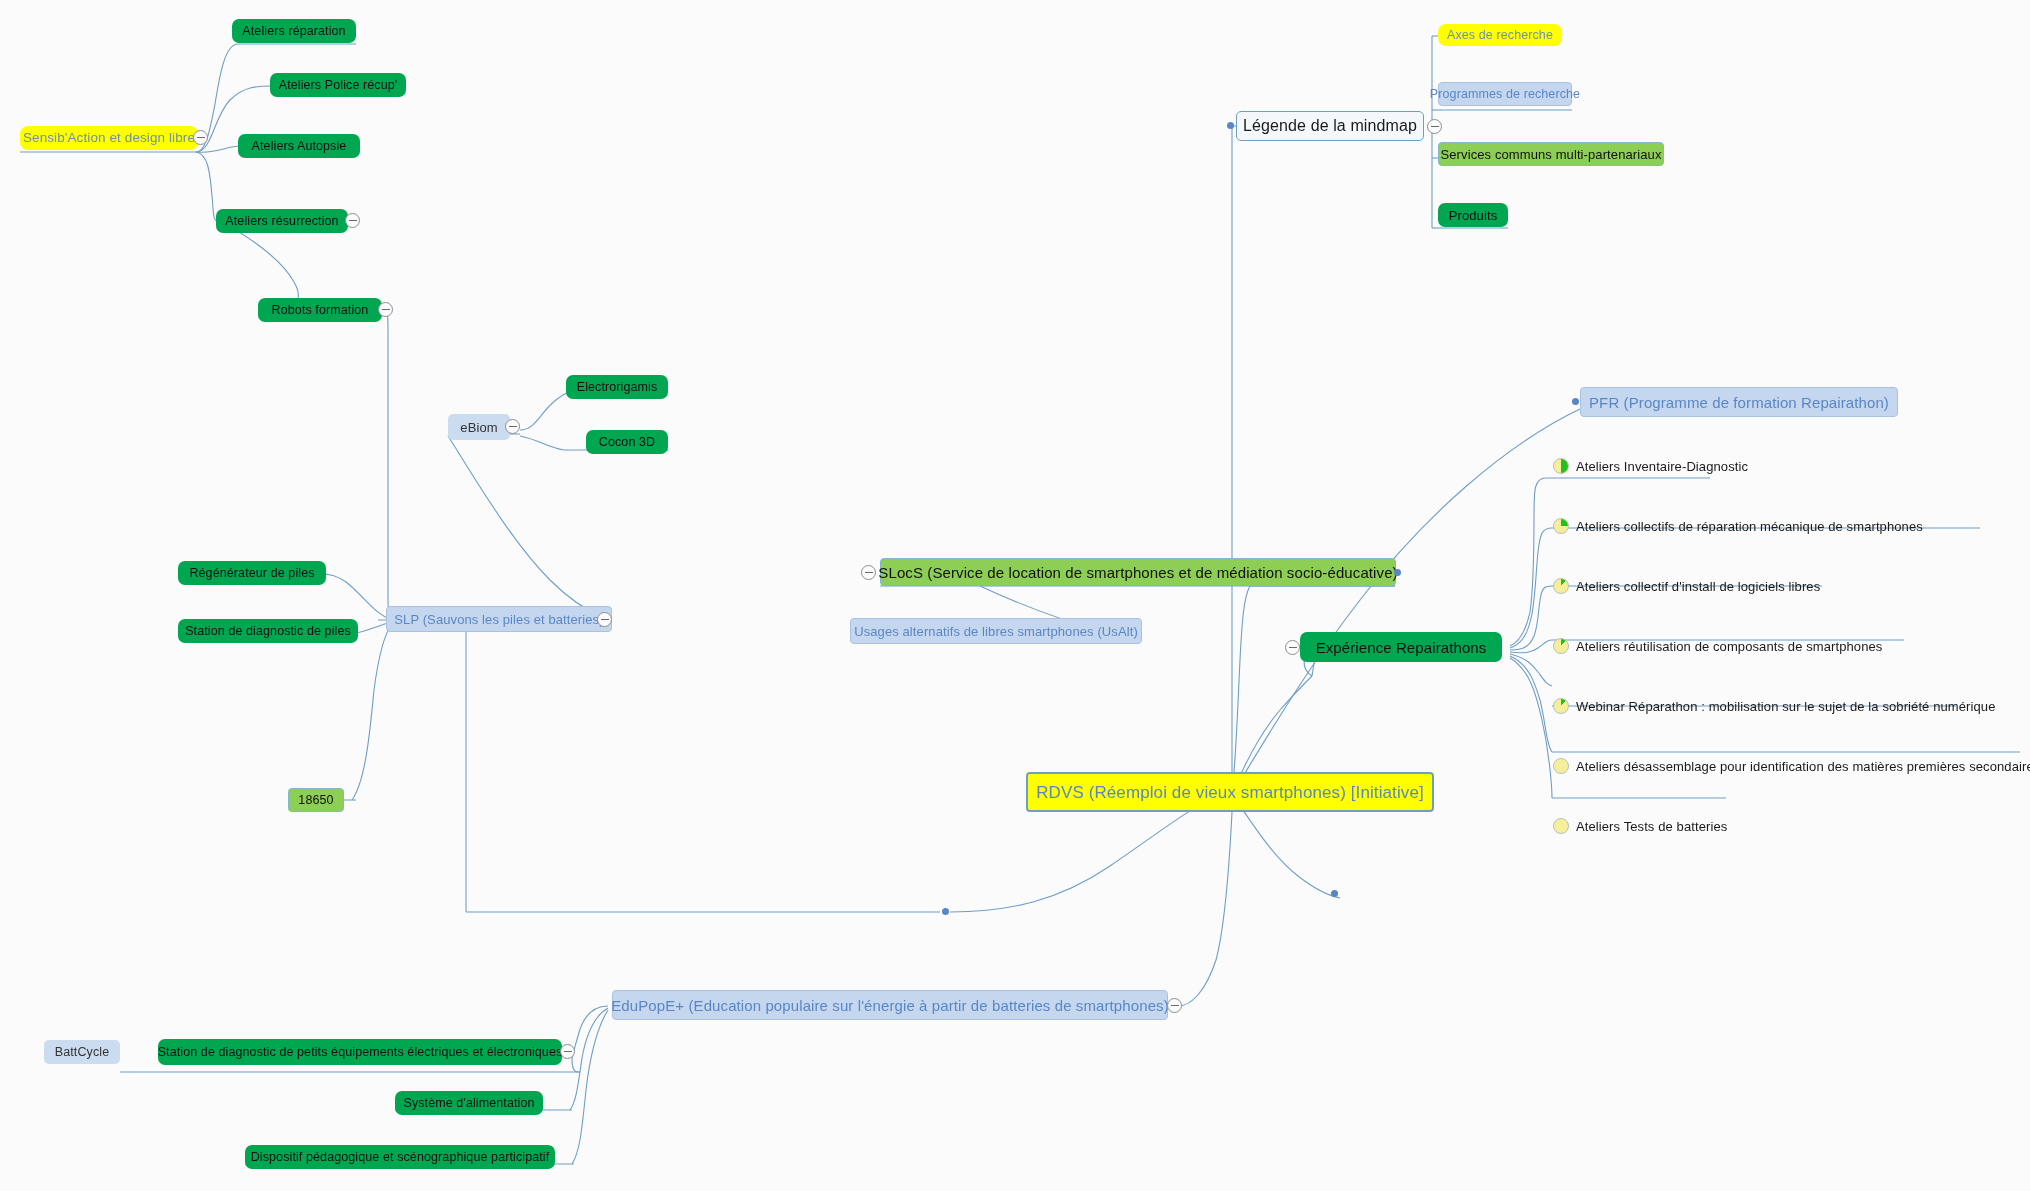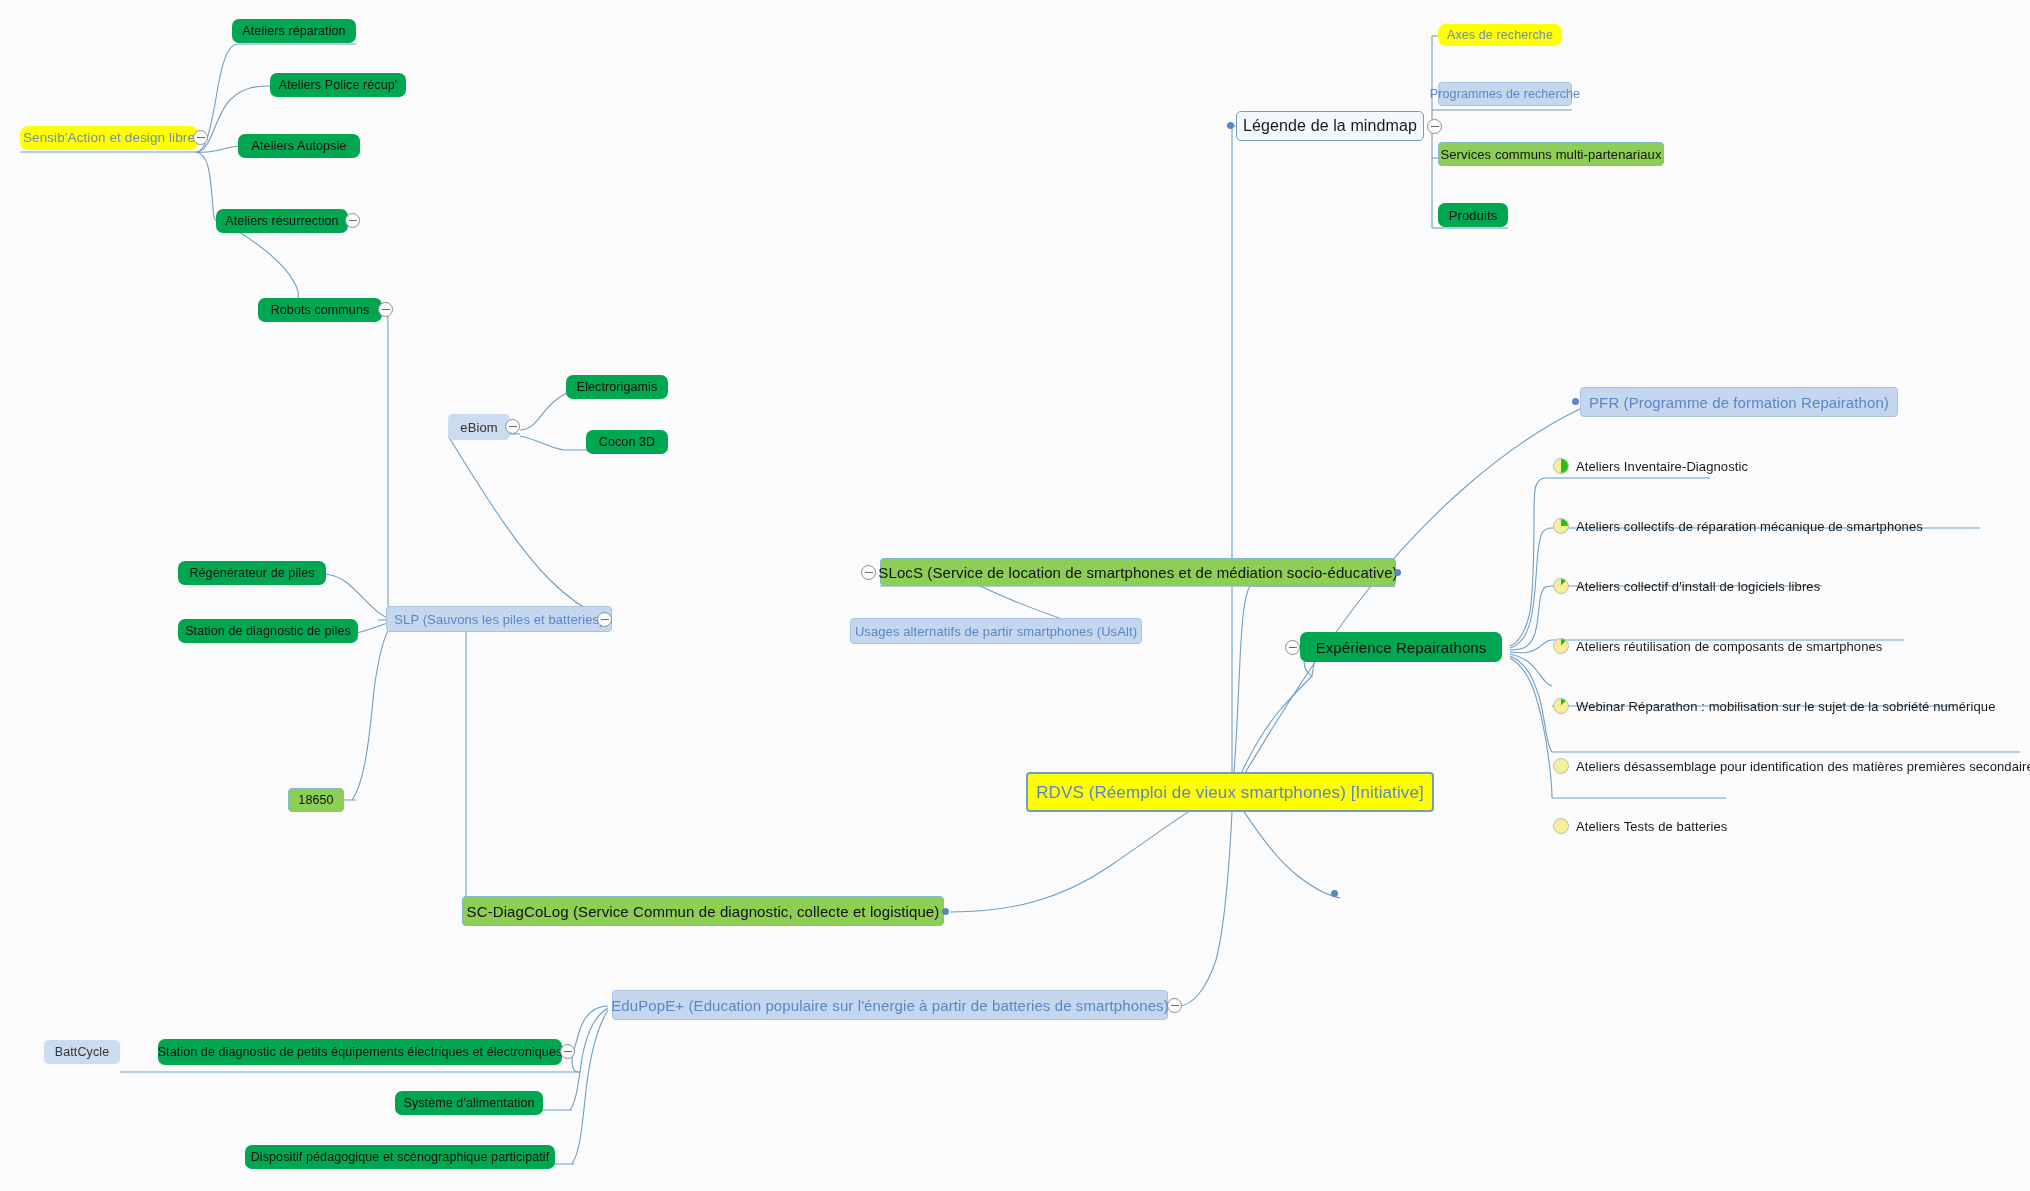--- a/index.html
+++ b/index.html
@@ -195,21 +195,21 @@
   <div class="node n-green" style="left:238px;top:134px;width:122px;height:24px;font-size:12.5px;">
     <span>Ateliers Autopsie</span>
   </div>
 
   <div class="node n-green" style="left:216px;top:209px;width:132px;height:24px;font-size:12.5px;">
     <span>Ateliers résurrection</span>
   </div>
   <div class="toggle" style="left:345px;top:213px;"></div>
 
   <div class="node n-green" style="left:258px;top:298px;width:124px;height:24px;font-size:12.5px;">
-    <span>Robots communs</span>
+    <span>Robots formation</span>
   </div>
   <div class="toggle" style="left:378px;top:302px;"></div>
 
   <div class="node n-ltblue-plain" style="left:448px;top:414px;width:62px;height:26px;font-size:13px;">
     <span>eBiom</span>
   </div>
   <div class="toggle" style="left:505px;top:419px;"></div>
 
   <div class="node n-green" style="left:566px;top:375px;width:102px;height:24px;font-size:12.5px;">
     <span>Electrorigamis</span>
@@ -229,23 +229,20 @@
   </div>
 
   <div class="node n-green" style="left:178px;top:619px;width:180px;height:24px;font-size:12.5px;">
     <span>Station de diagnostic de piles</span>
   </div>
 
   <div class="node n-lightgreen" style="left:288px;top:788px;width:56px;height:24px;font-size:12.5px;text-align:right;">
     <span>18650</span>
   </div>
 
-  <div class="node n-lightgreen" style="left:462px;top:896px;width:482px;height:30px;font-size:15px;">
-    <span>SC-DiagCoLog (Service Commun de diagnostic, collecte et logistique)</span>
-  </div>
   <div class="bullet" style="left:942px;top:908px;"></div>
 
   <div class="node n-ltblue" style="left:612px;top:990px;width:556px;height:30px;font-size:15px;">
     <span>EduPopE+ (Education populaire sur l'énergie à partir de batteries de smartphones)</span>
   </div>
   <div class="toggle" style="left:1167px;top:998px;"></div>
 
   <div class="node n-ltblue-plain" style="left:44px;top:1040px;width:76px;height:24px;font-size:12.5px;">
     <span>BattCycle</span>
   </div>
@@ -263,21 +260,21 @@
     <span>Dispositif pédagogique et scénographique participatif</span>
   </div>
 
   <div class="node n-lightgreen" style="left:880px;top:558px;width:516px;height:28px;font-size:15px;">
     <span>SLocS (Service de location de smartphones et de médiation socio-éducative)</span>
   </div>
   <div class="toggle" style="left:861px;top:565px;"></div>
   <div class="bullet" style="left:1394px;top:569px;"></div>
 
   <div class="node n-ltblue" style="left:850px;top:618px;width:292px;height:26px;font-size:13px;">
-    <span>Usages alternatifs de partir smartphones (UsAlt)</span>
+    <span>Usages alternatifs de libres smartphones (UsAlt)</span>
   </div>
 
   <div class="node n-yellow-root" style="left:1026px;top:772px;width:408px;height:40px;font-size:17px;">
     <span>RDVS (Réemploi de vieux smartphones) [Initiative]</span>
   </div>
 
   <div class="node n-ltblue" style="left:1580px;top:387px;width:318px;height:30px;font-size:15px;">
     <span>PFR (Programme de formation Repairathon)</span>
   </div>
   <div class="bullet" style="left:1572px;top:398px;"></div>

